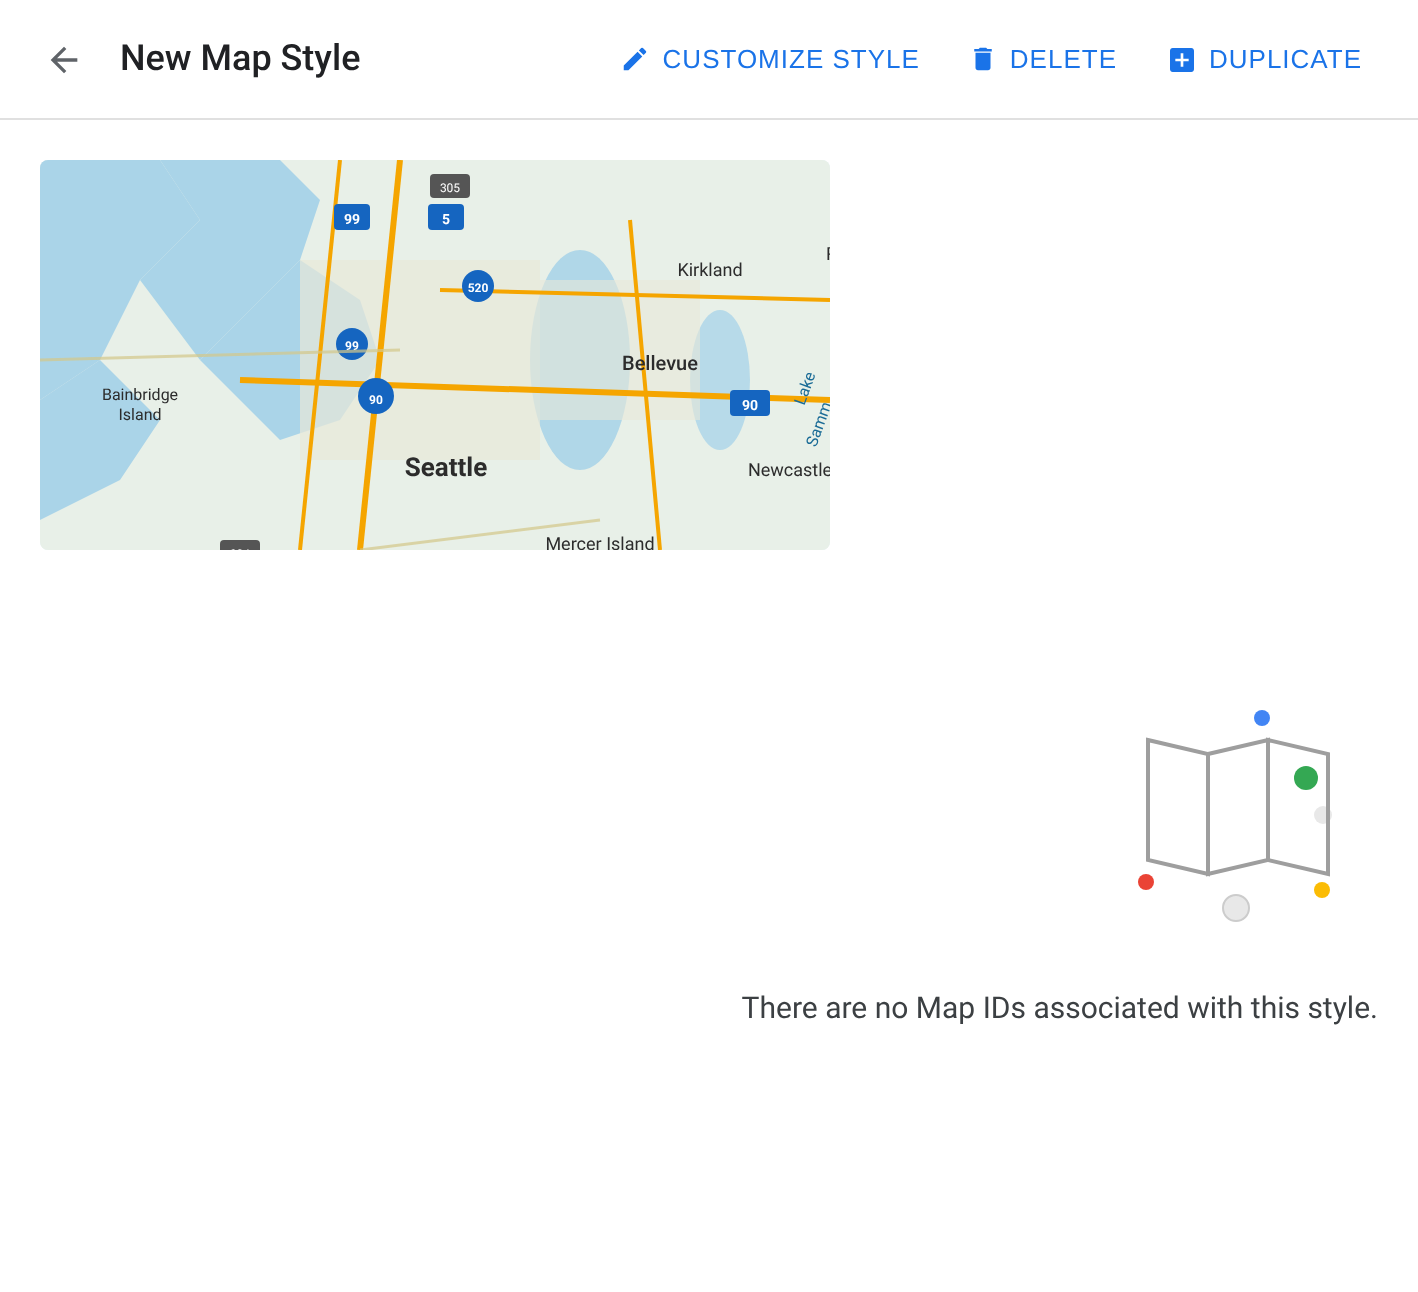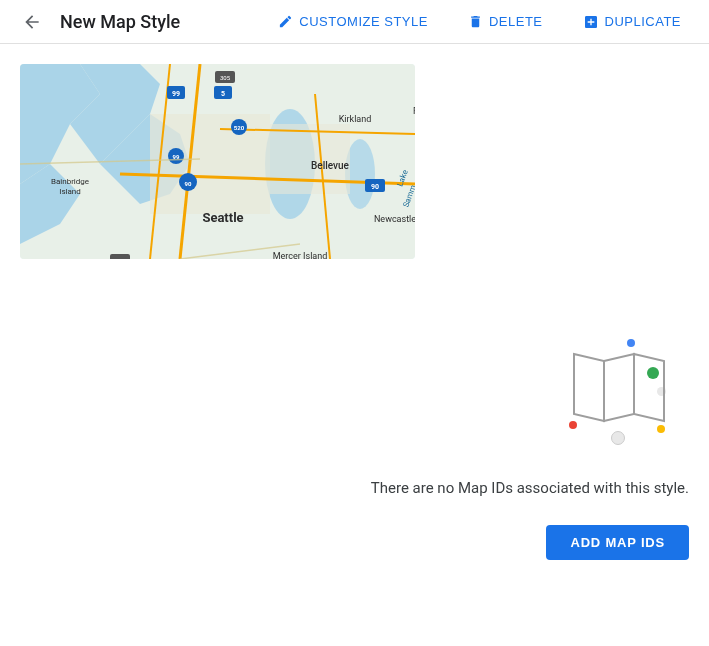--- a/index.html
+++ b/index.html
@@ -10,21 +10,21 @@
       height: 646px;
       overflow: hidden;
       color: #202124;
     }
 
     
     .header {
       display: flex;
       align-items: center;
       padding: 0 16px;
-      height: 44px;
+      height: 60px;
       border-bottom: 1px solid #e0e0e0;
       gap: 12px;
     }
     .back-btn {
       cursor: pointer;
       color: #5f6368;
       display: flex;
       align-items: center;
       justify-content: center;
       width: 32px;
@@ -35,21 +35,21 @@
     }
     .page-title {
       font-size: 18px;
       font-weight: 500;
       color: #202124;
       margin-right: 8px;
     }
     .header-actions {
       display: flex;
       align-items: flex-start;
-      gap: 16px;
+      gap: 0;
       margin-left: auto;
     }
     .header-btn {
       display: flex;
       align-items: center;
       gap: 6px;
       padding: 6px 12px;
       font-size: 13px;
       font-weight: 500;
       color: #1a73e8;
@@ -255,16 +255,15 @@
 
         <polygon points="65,5 95,12 95,72 65,65" fill="none" stroke="#9e9e9e" stroke-width="2"></polygon>
 
         <line x1="35" y1="12" x2="35" y2="72" stroke="#9e9e9e" stroke-width="1.5"></line>
         <line x1="65" y1="5" x2="65" y2="65" stroke="#9e9e9e" stroke-width="1.5"></line>
       </svg>
     </div>
 
     <p class="empty-text">There are no Map IDs associated with this style.</p>
 
-    <button class="add-map-ids-btn">ADD MAP IDS</button>
   </div>
 
 </div>
 
 </body></html>

